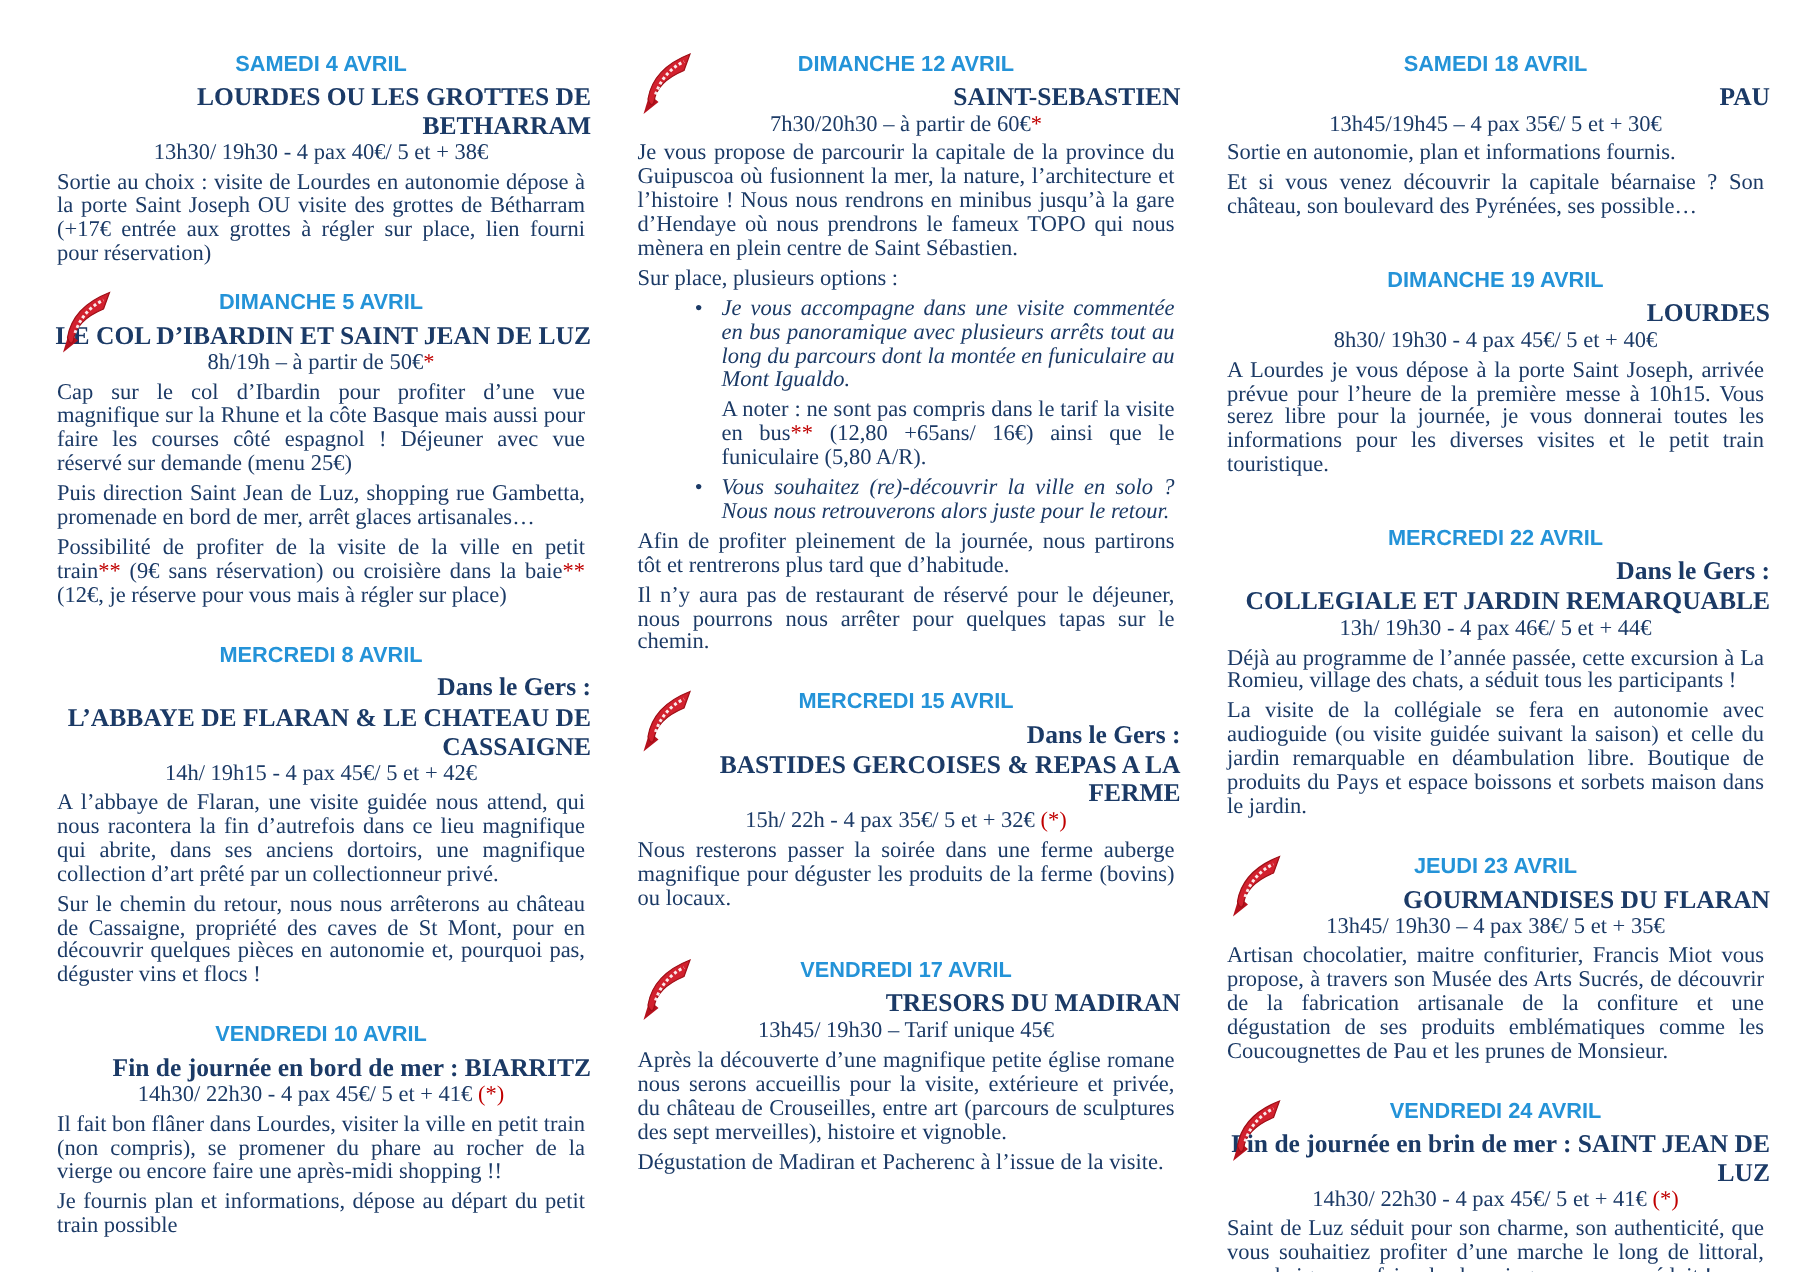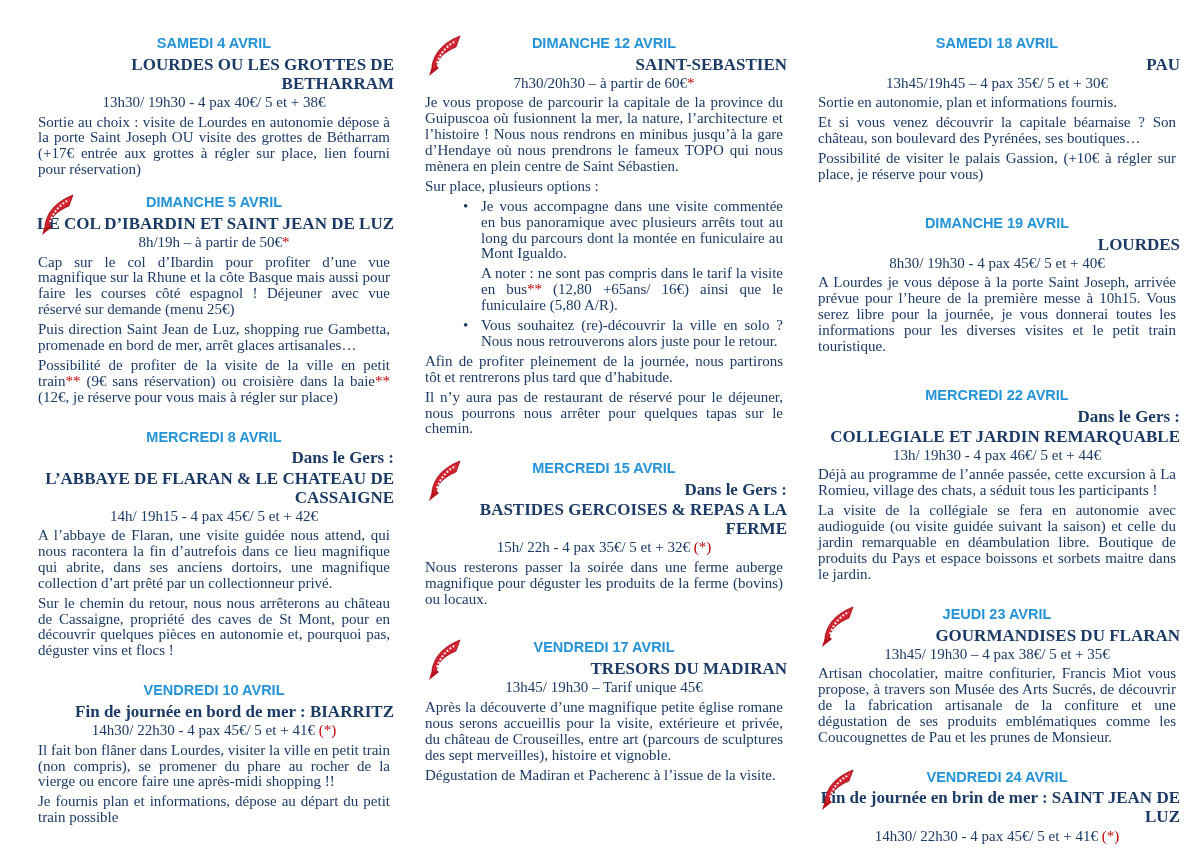--- a/index.html
+++ b/index.html
@@ -29,21 +29,21 @@
     font-family:"Liberation Sans", sans-serif;
     font-weight:bold;font-size:14.5px;line-height:1.1;
     color:var(--day);text-align:center;margin:0 0 3px 0;
   }
   .pre-title,.title{
     font-size:17px;font-weight:bold;line-height:1.12;
     text-align:right;margin:0 0 1px 0;
   }
   .tariff{text-align:center;font-size:15px;line-height:1.1;margin:0 0 1px 0;}
   .para{font-size:15px;line-height:1.06;text-align:justify;margin:4px;}
-  .para.bullet{padding-left:56px;position:relative;}
+  .para.bullet{padding-left:56px;position:relative;font-style:italic;}
   .para.bullet::before{content:"\2022";position:absolute;left:38px;top:0;}
   .para.note{padding-left:56px;}
   .red{color:var(--red);}
   .ribbon{position:absolute;left:4px;top:-3px;width:38px;height:44px;}
 </style>
 </head>
 <body>
 
 <div class="page">
   <div class="column">
@@ -130,36 +130,35 @@
         <p class="para ">Dégustation de Madiran et Pacherenc à l’issue de la visite.</p>
       </section>
     </div>
   <div class="column">
 
   <section class="event gap-lg">
         <h3 class="day">SAMEDI 18 AVRIL</h3>
         <h4 class="title">PAU</h4>
         <p class="tariff">13h45/19h45 – 4 pax 35€/ 5 et + 30€</p>
         <p class="para ">Sortie en autonomie, plan et informations fournis.</p>
-        <p class="para ">Et si vous venez découvrir la capitale béarnaise ? Son château, son boulevard des Pyrénées, ses boutiques…</p>
-        <p class="para ">Possibilité de visiter le palais Gassion, (+10€ à régler sur place, je réserve pour vous)</p>
+        <p class="para ">Et si vous venez découvrir la capitale béarnaise ? Son château, son boulevard des Pyrénées, ses possible…</p>
       </section>
       <section class="event gap-lg">
         <h3 class="day">DIMANCHE 19 AVRIL</h3>
         <h4 class="title">LOURDES</h4>
         <p class="tariff">8h30/ 19h30 - 4 pax 45€/ 5 et + 40€</p>
         <p class="para ">A Lourdes je vous dépose à la porte Saint Joseph, arrivée prévue pour l’heure de la première messe à 10h15. Vous serez libre pour la journée, je vous donnerai toutes les informations pour les diverses visites et le petit train touristique.</p>
       </section>
       <section class="event">
         <h3 class="day">MERCREDI 22 AVRIL</h3>
         <h4 class="pre-title">Dans le Gers :</h4>
         <h4 class="title">COLLEGIALE ET JARDIN REMARQUABLE</h4>
         <p class="tariff">13h/ 19h30 - 4 pax 46€/ 5 et + 44€</p>
         <p class="para ">Déjà au programme de l’année passée, cette excursion à La Romieu, village des chats, a séduit tous les participants !</p>
-        <p class="para ">La visite de la collégiale se fera en autonomie avec audioguide (ou visite guidée suivant la saison) et celle du jardin remarquable en déambulation libre. Boutique de produits du Pays et espace boissons et sorbets maitre dans le jardin.</p>
+        <p class="para ">La visite de la collégiale se fera en autonomie avec audioguide (ou visite guidée suivant la saison) et celle du jardin remarquable en déambulation libre. Boutique de produits du Pays et espace boissons et sorbets maison dans le jardin.</p>
       </section>
       <section class="event">
   <svg class="ribbon" viewBox="0 0 38 44" aria-hidden="true">
     <path d="M4 43 L8 30 L14 35 Z" fill="#b6111d"></path>
     <path d="M7 33 C9 21 17 10 35 3 L31 14 C19 19 12 26 11 35 C10 38 8 37 7 33 Z" fill="#d2212e" stroke="#9e0f17" stroke-width="0.8"></path>
     <path d="M12 30 C15 21 21 13 31 8" stroke="#ffffff" stroke-width="2" stroke-dasharray="2 1.7" fill="none" opacity="0.9"></path>
   </svg>
 <h3 class="day">JEUDI 23 AVRIL</h3>
         <h4 class="title">GOURMANDISES DU FLARAN</h4>
         <p class="tariff">13h45/ 19h30 – 4 pax 38€/ 5 et + 35€</p>

